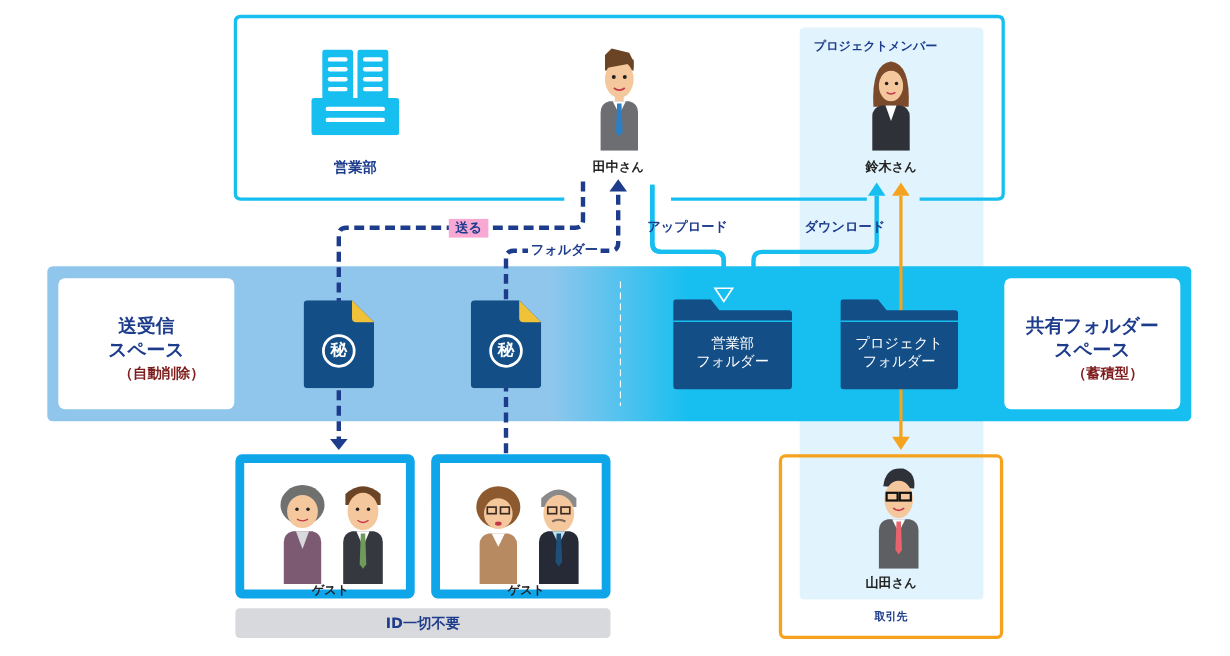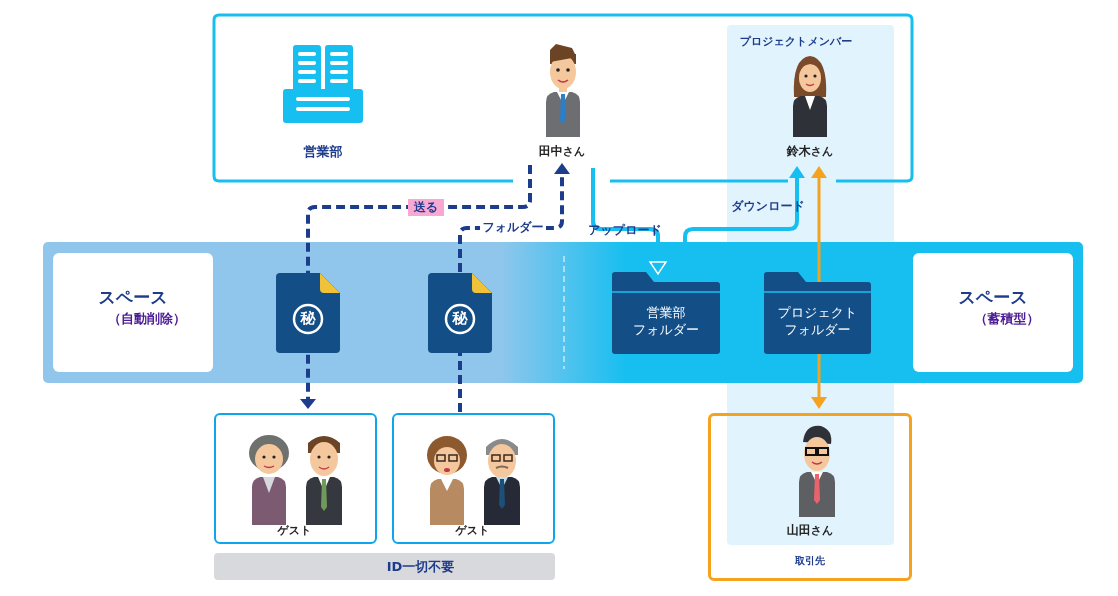--- a/index.html
+++ b/index.html
@@ -4,22 +4,22 @@
 <style>
   html, body { margin:0; padding:0; background:#ffffff; }
   body { width:1118px; height:596px; position:relative; overflow:hidden;
          font-family:"DejaVu Sans", sans-serif; }
   .abs { position:absolute; }
   svg.overlay { position:absolute; left:0; top:0; }
   .lbl { position:absolute; font-weight:bold; color:#1e3c8c; text-align:center; white-space:nowrap; }
   .lbl-dark { position:absolute; font-weight:bold; color:#222; text-align:center; white-space:nowrap; }
   .panel-white { position:absolute; background:#fff; border-radius:6px; }
   .space-title { font-size:17px; line-height:22px; font-weight:bold; color:#1e3c8c; text-align:center; }
-  .space-sub { font-size:13px; line-height:22px; font-weight:bold; color:#4c1d95; text-align:center;margin-left:28px; }
-  .guest-box { position:absolute; background:#fff; border:2px solid #0ea5e9; border-radius:6px; box-sizing:border-box; }
+  .space-sub { font-size:13px; line-height:22px; font-weight:bold; color:#7f1d1d; text-align:center;margin-left:28px; }
+  .guest-box { position:absolute; background:#fff; border:8px solid #0ea5e9; border-radius:6px; box-sizing:border-box; }
   .folder-text { position:absolute; color:#fff; font-size:13px; line-height:17px; text-align:center; width:100%; }
   .name-small { font-size:11px; }
 </style>
 </head>
 <body>
 
 <div class="abs" style="left:727px; top:25px; width:167px; height:520px; background:#e1f3fc; border-radius:4px;"></div>
 
 <svg class="overlay" width="1118" height="596">
 
@@ -107,25 +107,26 @@
     <path d="M 3 85 L 3 54 Q 3 46 11 44 L 29 44 Q 37 46 37 54 L 37 85 Z" fill="#2e3138"></path>
     <path d="M 15 44 L 20 58 L 25 44 Z" fill="#fff"></path>
   </svg>
 </div>
 <div class="lbl-dark" style="left:775px; top:143px; width:70px; font-size:12px;">
   <span>鈴木</span><span class="name-small">さん</span>
 </div>
 
 <div class="lbl" style="left:408px; top:199px; width:36px; font-size:12px; background:#f9a8d4;">送る</div>
 <div class="lbl" style="left:480px; top:219px; width:66px; font-size:12px; background:#fff;">フォルダー</div>
-<div class="lbl" style="left:585px; top:198px; width:80px; font-size:12px;margin-top:24px;">アップロード</div>
+<div class="lbl" style="left:585px; top:198px; width:80px; font-size:12px;">アップロード</div>
 <div class="lbl" style="left:725px; top:198px; width:86px; font-size:12px;">ダウンロード</div>
 
 <div class="panel-white" style="left:53px; top:253px; width:160px; height:119px;">
   <div style="padding-top:33px;">
+    <div class="space-title">送受信</div>
     <div class="space-title">スペース</div>
     <div class="space-sub">（自動削除）</div>
   </div>
 </div>
 
 <div class="abs" style="left:276px; top:273px; width:64px; height:80px;">
   <svg width="64" height="80">
     <path d="M 4 0 L 44 0 L 64 20 L 64 76 Q 64 80 60 80 L 4 80 Q 0 80 0 76 L 0 4 Q 0 0 4 0 Z" fill="#134e87"></path>
     <path d="M 44 0 L 64 20 L 48 20 Q 44 20 44 16 Z" fill="#f0c23a"></path>
     <circle cx="32" cy="46" r="14" fill="none" stroke="#fff" stroke-width="2.5"></circle>
@@ -157,20 +158,21 @@
     <line x1="0" y1="20" x2="107" y2="20" stroke="#17bff0" stroke-width="1.5"></line>
   </svg>
   <div class="folder-text" style="top:32px;">
     <div>プロジェクト</div>
     <div>フォルダー</div>
   </div>
 </div>
 
 <div class="panel-white" style="left:913px; top:253px; width:160px; height:119px;">
   <div style="padding-top:33px;">
+    <div class="space-title">共有フォルダー</div>
     <div class="space-title">スペース</div>
     <div class="space-sub">（蓄積型）</div>
   </div>
 </div>
 
 <div class="guest-box" style="left:214px; top:413px; width:163px; height:131px;">
   <svg width="157" height="100" style="position:absolute; left:0; top:10px;">
     <g>
       <ellipse cx="53" cy="28" rx="20" ry="18" fill="#6f716f"></ellipse>
       <ellipse cx="53" cy="34" rx="14" ry="15" fill="#f4c79c"></ellipse>
@@ -213,21 +215,21 @@
       <path d="M 102 43 Q 108 40 114 43" stroke="#7a6a5a" stroke-width="2" fill="none"></path>
       <path d="M 90 100 L 90 62 Q 90 54 98 52 L 118 52 Q 126 54 126 62 L 126 100 Z" fill="#262a36"></path>
       <path d="M 102 52 L 108 64 L 114 52 Z" fill="#bfe2f2"></path>
       <path d="M 106 54 L 110 54 L 111 80 L 108 84 L 105 80 Z" fill="#1d4f78"></path>
     </g>
   </svg>
   <div class="lbl-dark" style="left:0; top:108px; width:157px; font-size:11px;">ゲスト</div>
 </div>
 
 <div class="abs" style="left:214px; top:553px; width:341px; height:27px; background:#d8d9dc; border-radius:4px;">
-  <div class="lbl" style="left:0; top:5px; width:341px; font-size:13px;padding-left:36px;">ID一切不要</div>
+  <div class="lbl" style="left:0; top:5px; width:341px; font-size:13px;">ID一切不要</div>
 </div>
 
 <div class="abs" style="left:708px; top:413px; width:204px; height:168px; border:3px solid #f5a31e; border-radius:6px; box-sizing:border-box;"></div>
 <div class="abs" style="left:795px; top:422px; width:44px; height:95px;">
   <svg width="44" height="95">
     <path d="M 8 20 Q 10 2 26 4 Q 38 8 36 22 Z" fill="#2e3138"></path>
     <ellipse cx="22" cy="32" rx="13" ry="17" fill="#f4c79c"></ellipse>
     <rect x="11" y="26" width="10" height="7" fill="none" stroke="#111" stroke-width="2"></rect>
     <rect x="23" y="26" width="10" height="7" fill="none" stroke="#111" stroke-width="2"></rect>
     <path d="M 17 40 Q 22 44 27 40" stroke="#c4364a" stroke-width="1.4" fill="none"></path>

